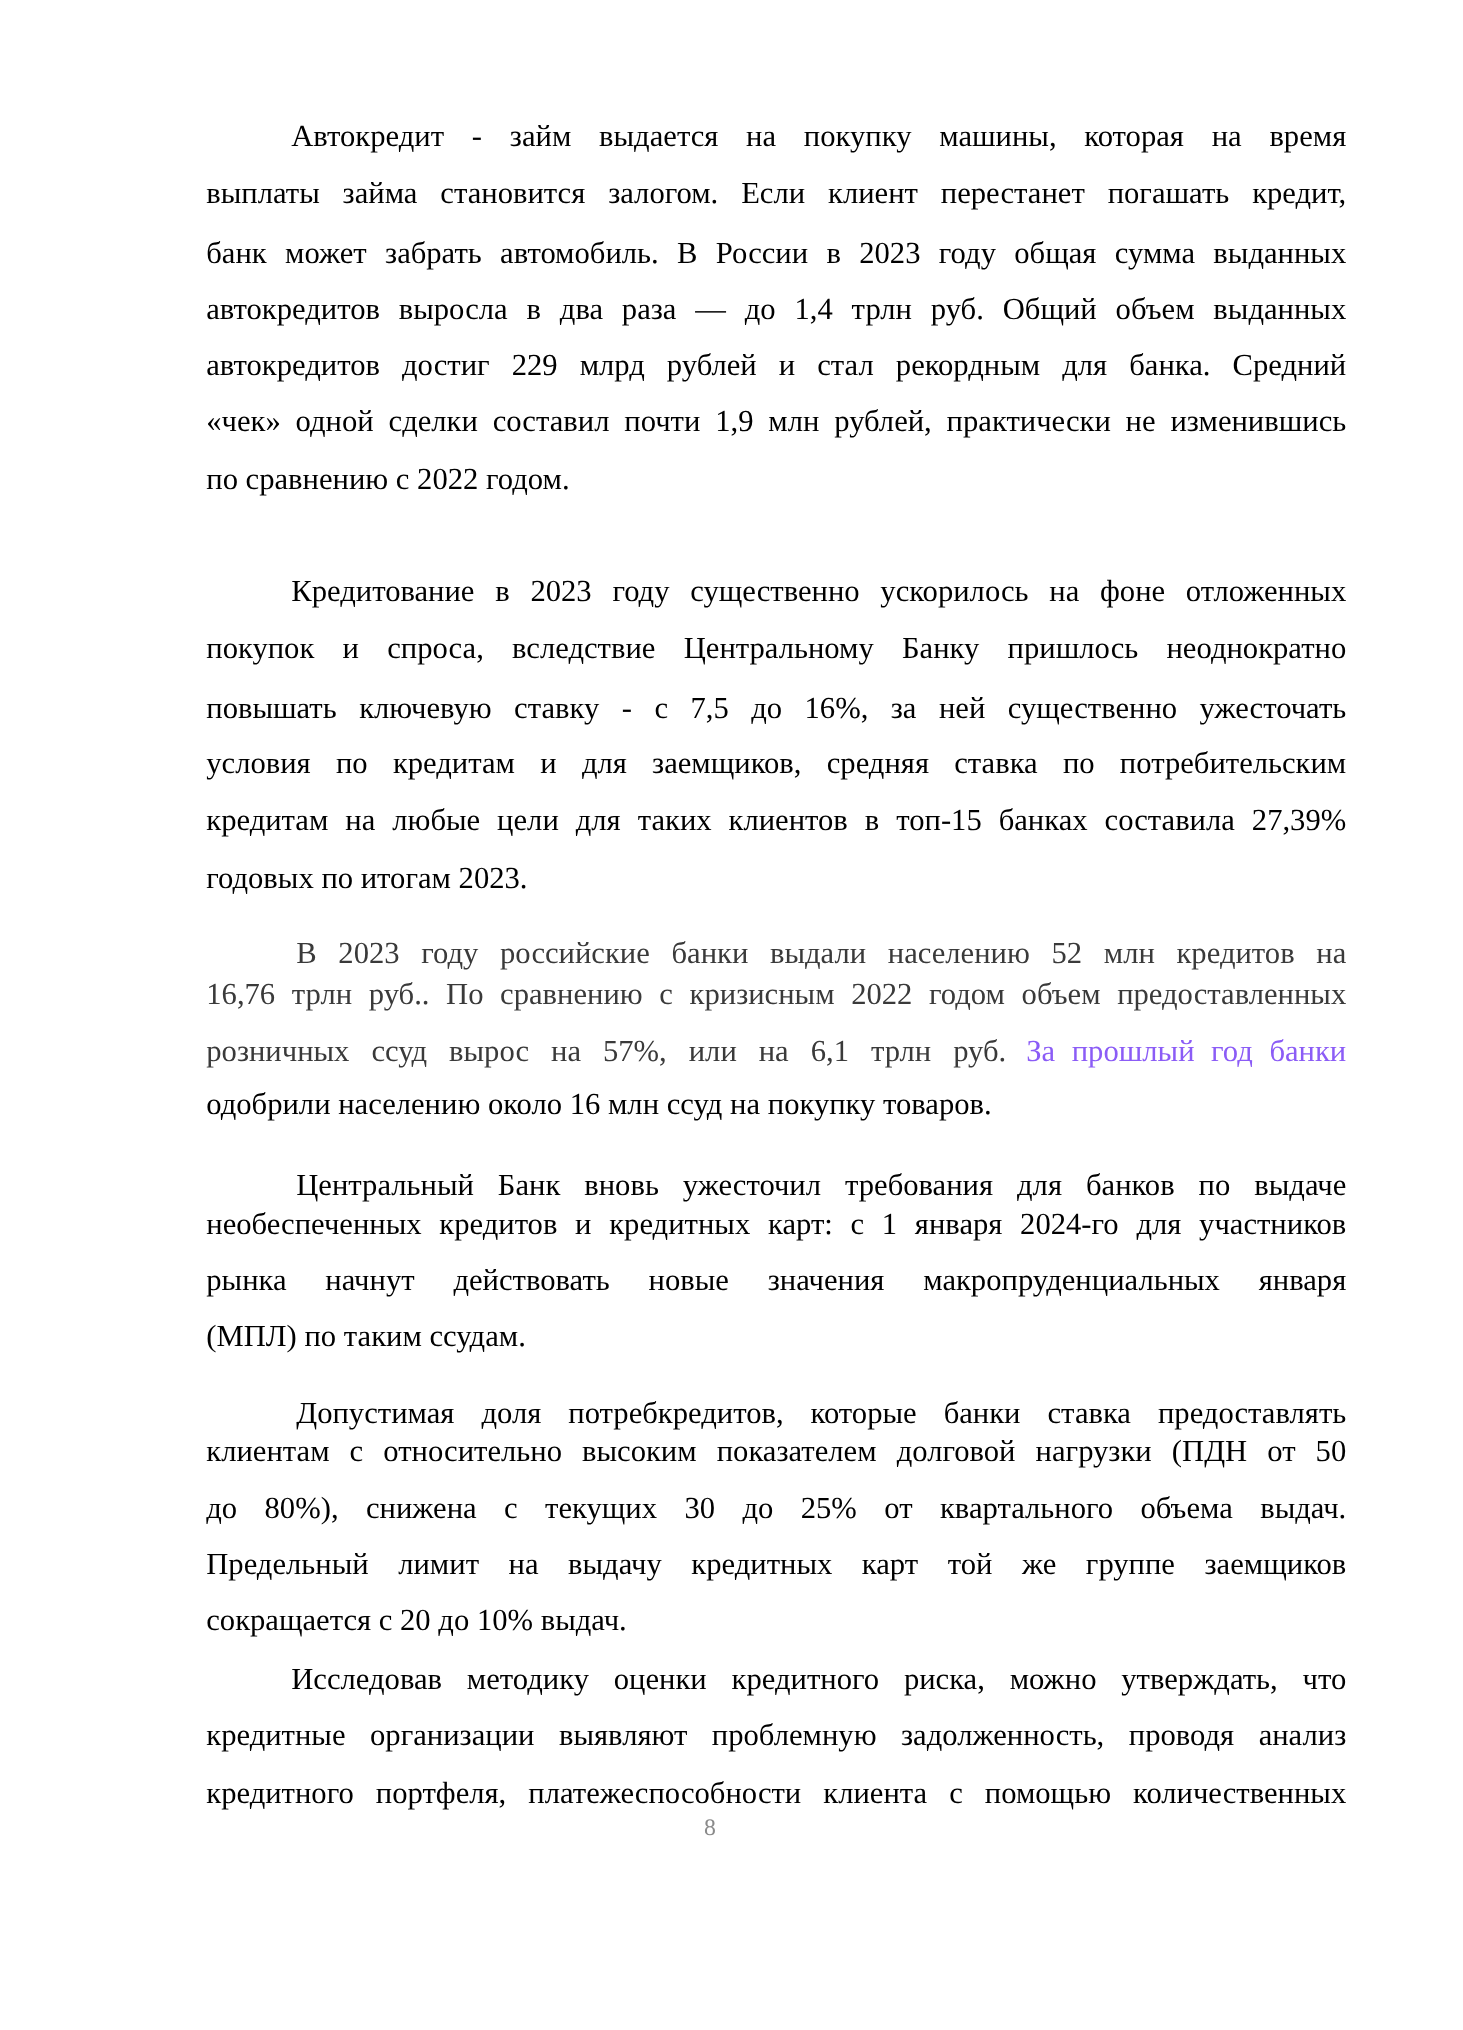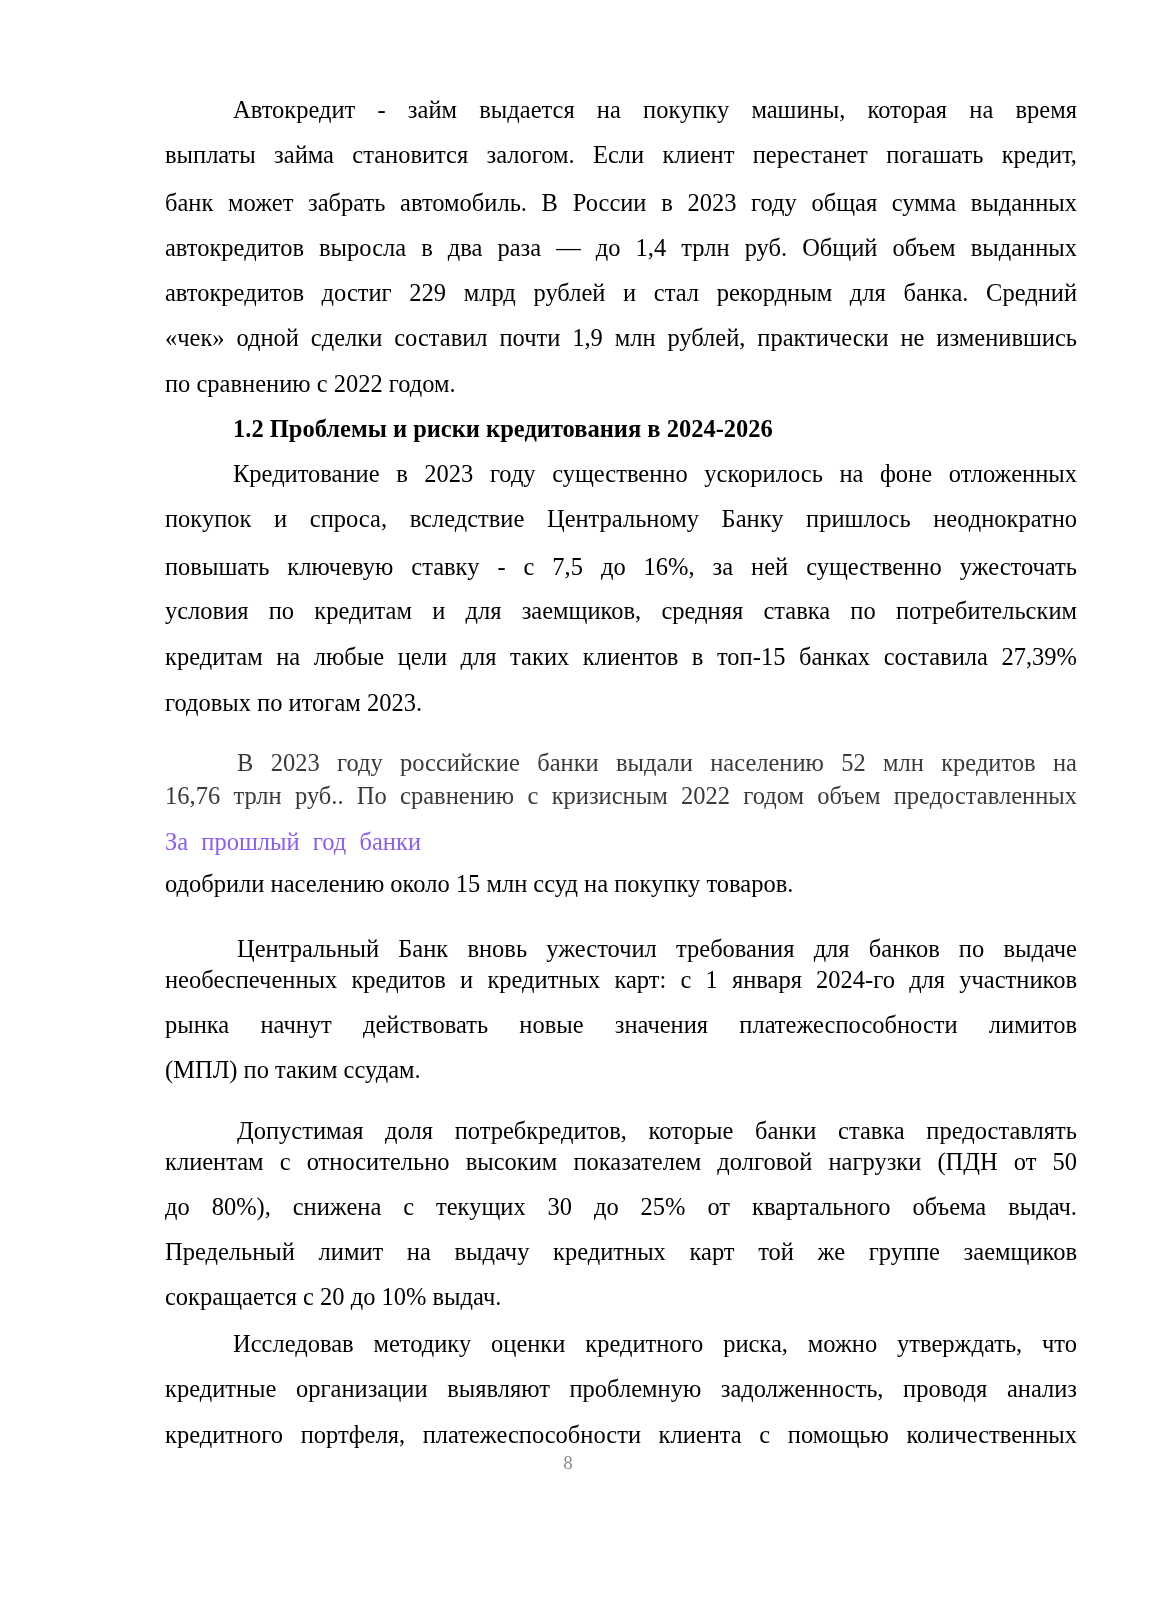--- a/index.html
+++ b/index.html
@@ -40,44 +40,44 @@
   <div>
     <div class="line indent" style="top:95px">Автокредит - займ выдается на покупку машины, которая на время</div>
     <div class="line" style="top:140px">выплаты займа становится залогом. Если клиент перестанет погашать кредит,</div>
     <div class="line" style="top:188px">банк может забрать автомобиль. В России в 2023 году общая сумма выданных</div>
     <div class="line" style="top:233px">автокредитов выросла в два раза — до 1,4 трлн руб. Общий объем выданных</div>
     <div class="line" style="top:278px">автокредитов достиг 229 млрд рублей и стал рекордным для банка. Средний</div>
     <div class="line" style="top:323px">«чек» одной сделки составил почти 1,9 млн рублей, практически не изменившись</div>
     <div class="line last" style="top:369px">по сравнению с 2022 годом.</div>
   </div>
 
-  <div class="line indent heading" style="top:414px">1.2 Проблемы и риски кредитования в 2024-2026</div>
 
   <div>
     <div class="line indent" style="top:459px">Кредитование в 2023  году существенно ускорилось на фоне отложенных</div>
     <div class="line" style="top:504px">покупок и спроса, вследствие Центральному Банку пришлось неоднократно</div>
     <div class="line" style="top:552px">повышать ключевую ставку - с 7,5 до 16%, за ней существенно ужесточать</div>
     <div class="line" style="top:596px">условия по кредитам и для заемщиков, средняя ставка по потребительским</div>
     <div class="line" style="top:642px">кредитам на любые цели для таких клиентов в топ-15 банках составила 27,39%</div>
     <div class="line last" style="top:688px">годовых по итогам 2023.</div>
   </div>
 
   <div>
     <div class="line indent2 gray" style="top:734px">В 2023 году российские банки выдали населению 52 млн кредитов на</div>
     <div class="line gray" style="top:781px">16,76 трлн руб.. По сравнению с кризисным 2022 годом объем предоставленных</div>
     <div class="line" style="top:827px; display:flex; justify-content:space-between;">
+      <span class="gray" style="flex:0 0 640px; text-align:justify; text-align-last:justify;">розничных ссуд вырос на 57%, или на 6,1 трлн руб.</span>
       <span class="black" style="flex:0 0 256px; text-align:justify; text-align-last:justify;">За прошлый год банки</span>
     </div>
-    <div class="line last" style="top:869px">одобрили населению около 15 млн ссуд на покупку товаров.</div>
+    <div class="line last" style="top:869px">одобрили населению около 16 млн ссуд на покупку товаров.</div>
   </div>
 
   <div>
     <div class="line indent2" style="top:920px">Центральный Банк вновь ужесточил требования для банков по выдаче</div>
     <div class="line" style="top:965px">необеспеченных кредитов и кредитных карт: с 1 января 2024-го для участников</div>
-    <div class="line" style="top:1010px">рынка начнут действовать новые значения платежеспособности лимитов</div>
+    <div class="line" style="top:1010px">рынка начнут действовать новые значения макропруденциальных января</div>
     <div class="line last" style="top:1055px">(МПЛ) по таким ссудам.</div>
   </div>
 
   <div>
     <div class="line indent2" style="top:1102px">Допустимая доля потребкредитов, которые банки ставка предоставлять</div>
     <div class="line" style="top:1147px">клиентам с относительно высоким показателем долговой нагрузки (ПДН от 50</div>
     <div class="line" style="top:1192px">до 80%), снижена с текущих 30 до 25% от квартального объема выдач.</div>
     <div class="line" style="top:1237px">Предельный лимит на выдачу кредитных карт той же группе заемщиков</div>
     <div class="line last" style="top:1282px">сокращается с 20 до 10% выдач.</div>
   </div>

